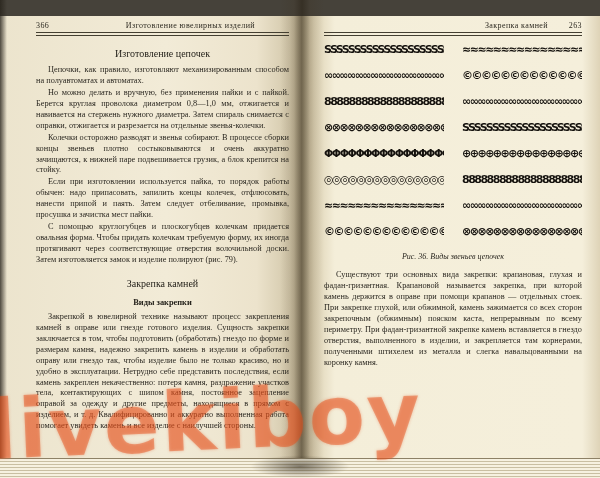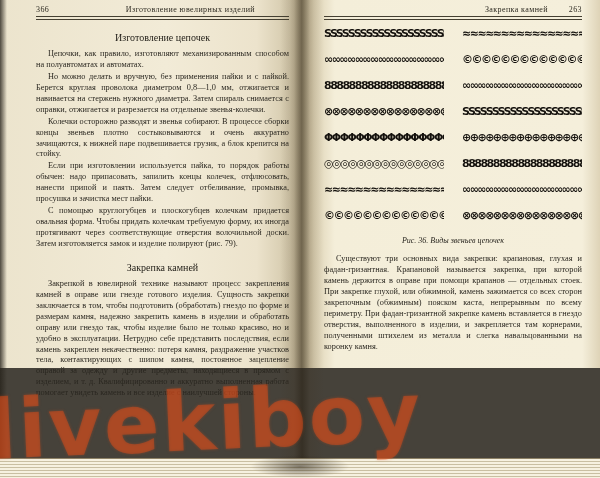--- a/index.html
+++ b/index.html
@@ -2,21 +2,21 @@
 <html><head>
 <meta charset="utf-8">
 <style>
   html,body{margin:0;padding:0;}
   body{
     width:600px;height:478px;overflow:hidden;
     background:#55514a;
     font-family:"Liberation Serif","DejaVu Serif",serif;
   }
   .book{position:relative;width:600px;height:478px;background:#46423a;}
-  .page{position:absolute;top:0;height:368px;color:#26231c;box-sizing:border-box;}
+  .page{position:absolute;top:16px;height:452px;color:#26231c;box-sizing:border-box;}
   .page-left{
     left:0;width:302px;
     background:linear-gradient(to right,#ece4cd 0%,#f2ebd7 55%,#ecE3cc 85%,#d3c8ab 96%,#ab9e80 100%);
     padding:5px 13px 0 36px;
   }
   .page-right{
     left:302px;width:298px;
     background:linear-gradient(to right,#b5a888 0%,#ddd2b4 4%,#f4eed9 11%,#f5efdb 94%,#ded3b7 100%);
     padding:5px 18px 0 22px;
   }
@@ -72,20 +72,21 @@
     <div class="head-rule"></div>
 
     <div class="sec-title">Изготовление цепочек</div>
     <p class="body">Цепочки, как правило, изготовляют механизированным способом на полуавтоматах и автоматах.</p>
     <p class="body">Но можно делать и вручную, без применения пайки и с пайкой. Берется круглая проволока диаметром 0,8—1,0 мм, отжигается и навивается на стержень нужного диаметра. Затем спираль снимается с оправки, отжигается и разрезается на отдельные звенья-колечки.</p>
     <p class="body">Колечки осторожно разводят и звенья собирают. В процессе сборки концы звеньев плотно состыковываются и очень аккуратно зачищаются, к нижней паре подвешивается грузик, а блок крепится на стойку.</p>
     <p class="body">Если при изготовлении используется пайка, то порядок работы обычен: надо припасовать, запилить концы колечек, отфлюсовать, нанести припой и паять. Затем следует отбеливание, промывка, просушка и зачистка мест пайки.</p>
     <p class="body">С помощью круглогубцев и плоскогубцев колечкам придается овальная форма. Чтобы придать колечкам требуемую форму, их иногда протягивают через соответствующие отверстия волочильной доски. Затем изготовляется замок и изделие полируют (рис. 79).</p>
 
     <div class="sec-title">Закрепка камней</div>
+    <div class="sub-title">Виды закрепки</div>
     <p class="body">Закрепкой в ювелирной технике называют процесс закрепления камней в оправе или гнезде готового изделия. Сущность закрепки заключается в том, чтобы подготовить (обработать) гнездо по форме и размерам камня, надежно закрепить камень в изделии и обработать оправу или гнездо так, чтобы изделие было не только красиво, но и удобно в эксплуатации. Нетрудно себе представить последствия, если камень закреплен некачественно: потеря камня, раздражение участков тела, контактирующих с шипом камня, постоянное зацепление оправой за одежду и другие предметы, находящиеся в прямом с изделием, и т. д. Квалифицированно и аккуратно выполненная работа помогает увидеть камень и все изделие с наилучшей стороны.</p>
   </div>
 
   <div class="page page-right">
     <div class="running-head">
       <span class="pn"></span>
       <span class="rt">Закрепка камней</span>
       <span class="pn right">263</span>
     </div>
     <div class="head-rule"></div>

